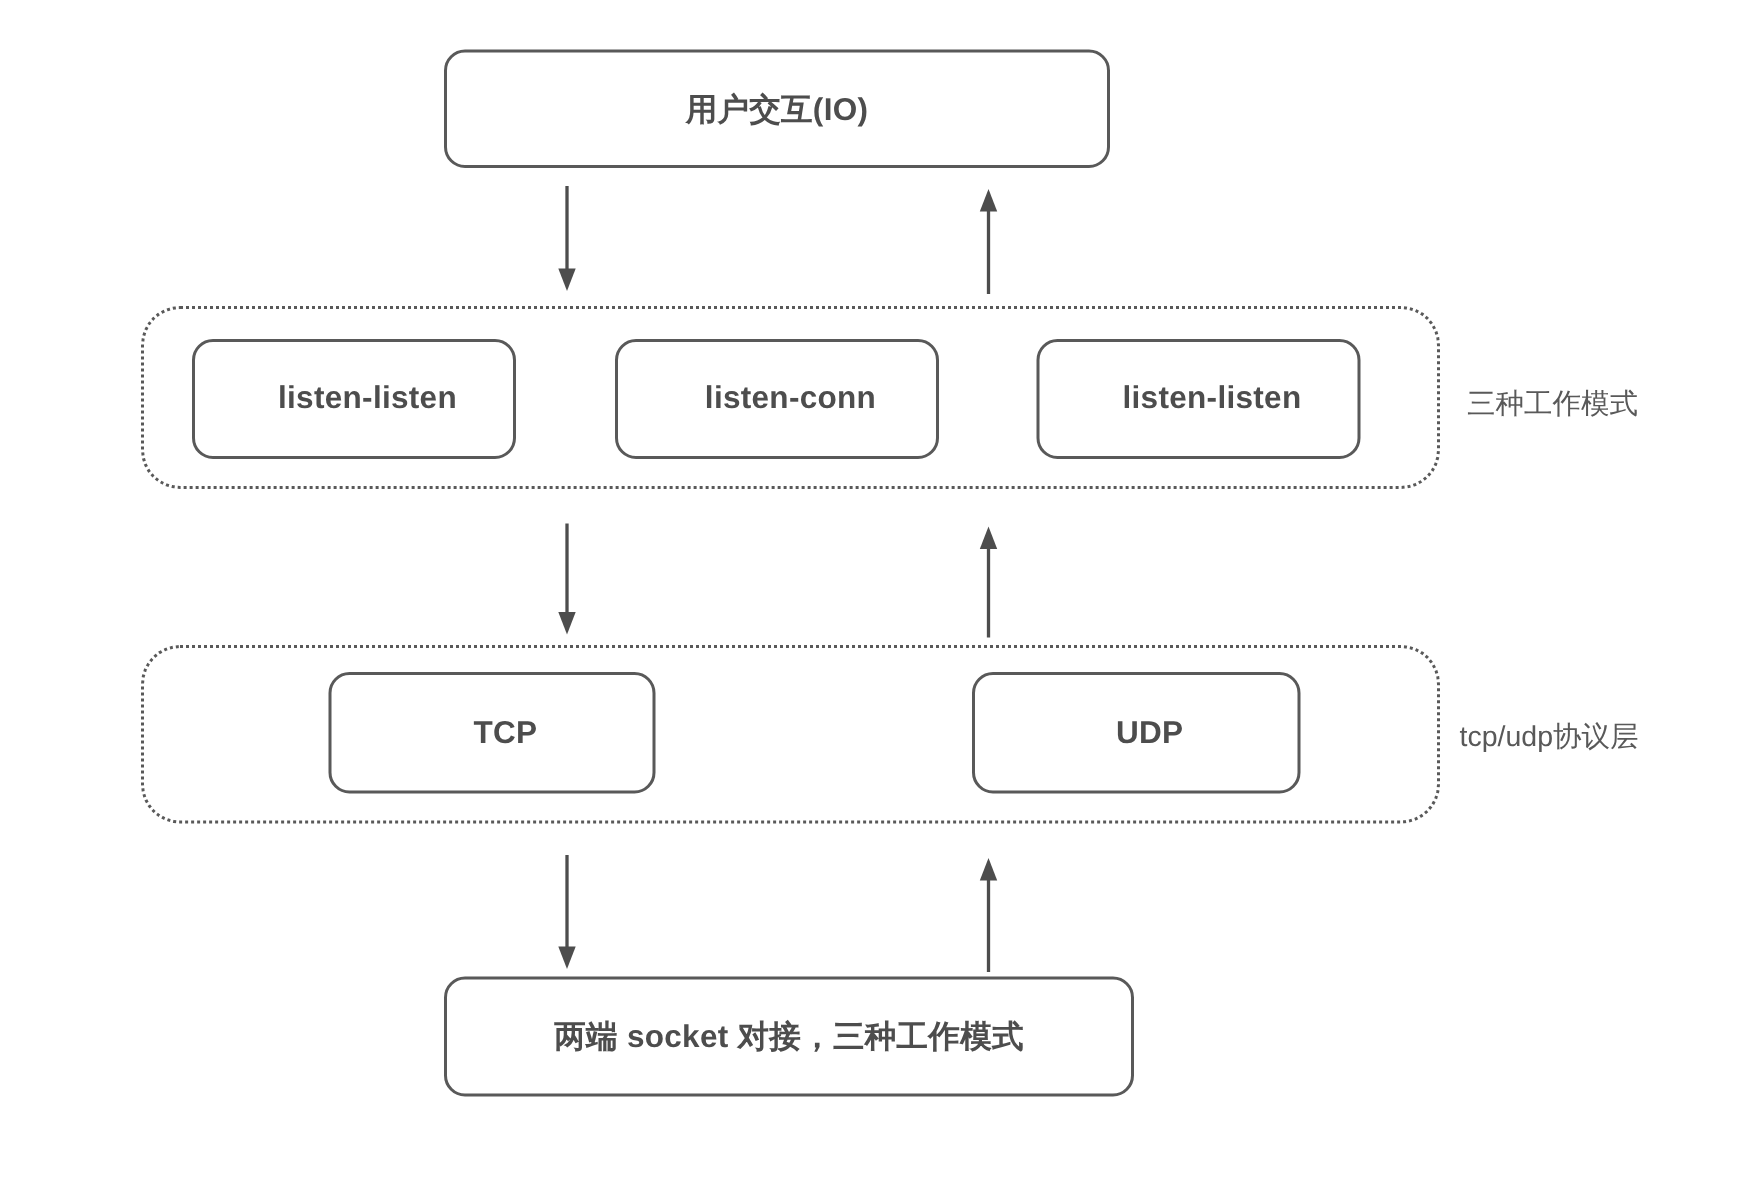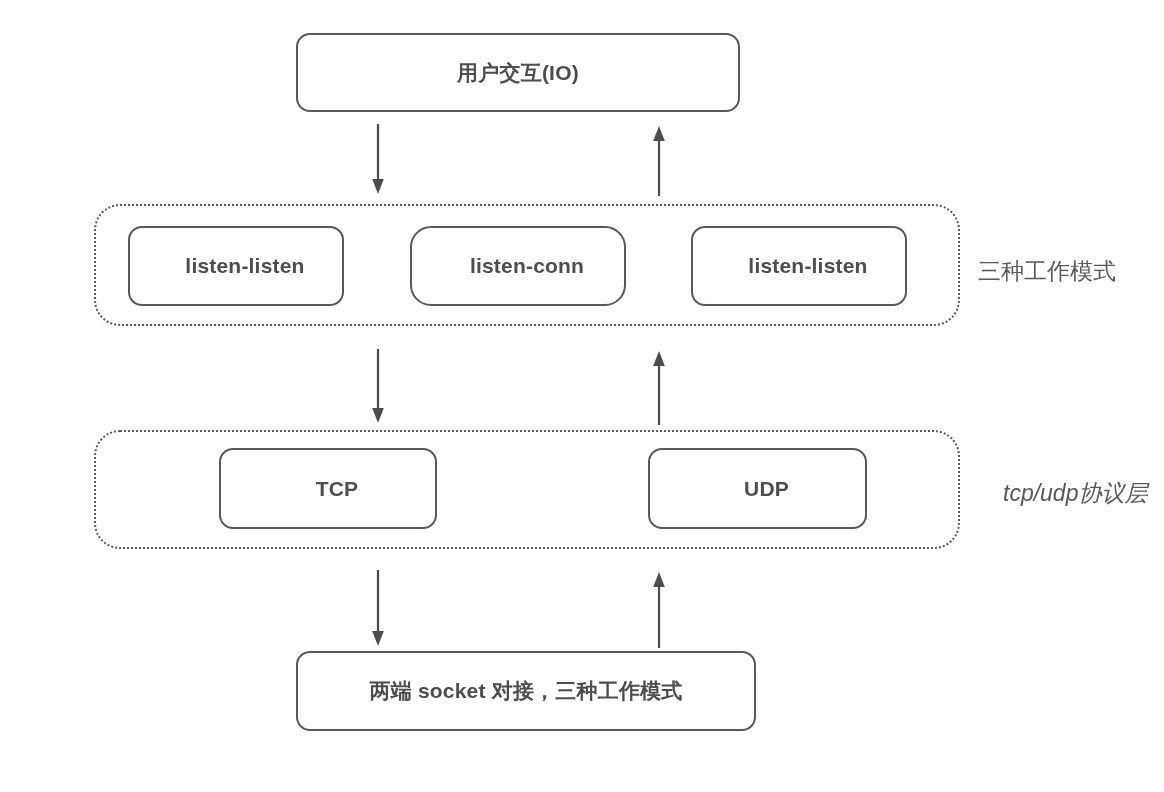--- a/index.html
+++ b/index.html
@@ -48,21 +48,21 @@
     box-sizing: border-box;
     border: 2.5px dotted #595959;
     border-radius: 26px;
     background: transparent;
   }
 
   
   .side-label {
     position: absolute;
     color: #595959;
-    font-size: 23px;
+    font-size: 19px;
     white-space: nowrap;
     user-select: none;
   }
 
   
   .arrow {
     position: absolute;
   }
   .arrow svg {
     display: block;
@@ -92,21 +92,21 @@
     </svg>
   </div>
 
   <div class="group" style="left:94px; top:204px; width:866px; height:122px;">
   </div>
 
   <div class="node latin" style="left:128px; top:226px; width:216px; height:80px;">
     <span>listen-listen</span>
   </div>
 
-  <div class="node latin" style="left:410px; top:226px; width:216px; height:80px;border-radius:21px;">
+  <div class="node latin" style="left:410px; top:226px; width:216px; height:80px;">
     <span>listen-conn</span>
   </div>
 
   <div class="node latin" style="left:691px; top:226px; width:216px; height:80px;">
     <span>listen-listen</span>
   </div>
 
   <div class="side-label" style="left:978px; top:256px;">三种工作模式</div>
 
   <div class="arrow" style="left:366px; top:349px; width:24px; height:76px;">
@@ -127,21 +127,21 @@
   </div>
 
   <div class="node latin" style="left:219px; top:448px; width:218px; height:81px;">
     <span>TCP</span>
   </div>
 
   <div class="node latin" style="left:648px; top:448px; width:219px; height:81px;">
     <span>UDP</span>
   </div>
 
-  <div class="side-label" style="left:1003px; top:478px;font-style:italic;">tcp/udp协议层</div>
+  <div class="side-label" style="left:973px; top:478px;">tcp/udp协议层</div>
 
   <div class="arrow" style="left:366px; top:570px; width:24px; height:78px;">
     <svg width="24" height="78" viewBox="0 0 24 78">
       <line x1="12" y1="0" x2="12" y2="66" stroke="#4d4d4d" stroke-width="2.2"></line>
       <polygon points="12,76 6.2,61 17.8,61" fill="#4d4d4d"></polygon>
     </svg>
   </div>
 
   <div class="arrow" style="left:647px; top:570px; width:24px; height:78px;">
     <svg width="24" height="78" viewBox="0 0 24 78">

